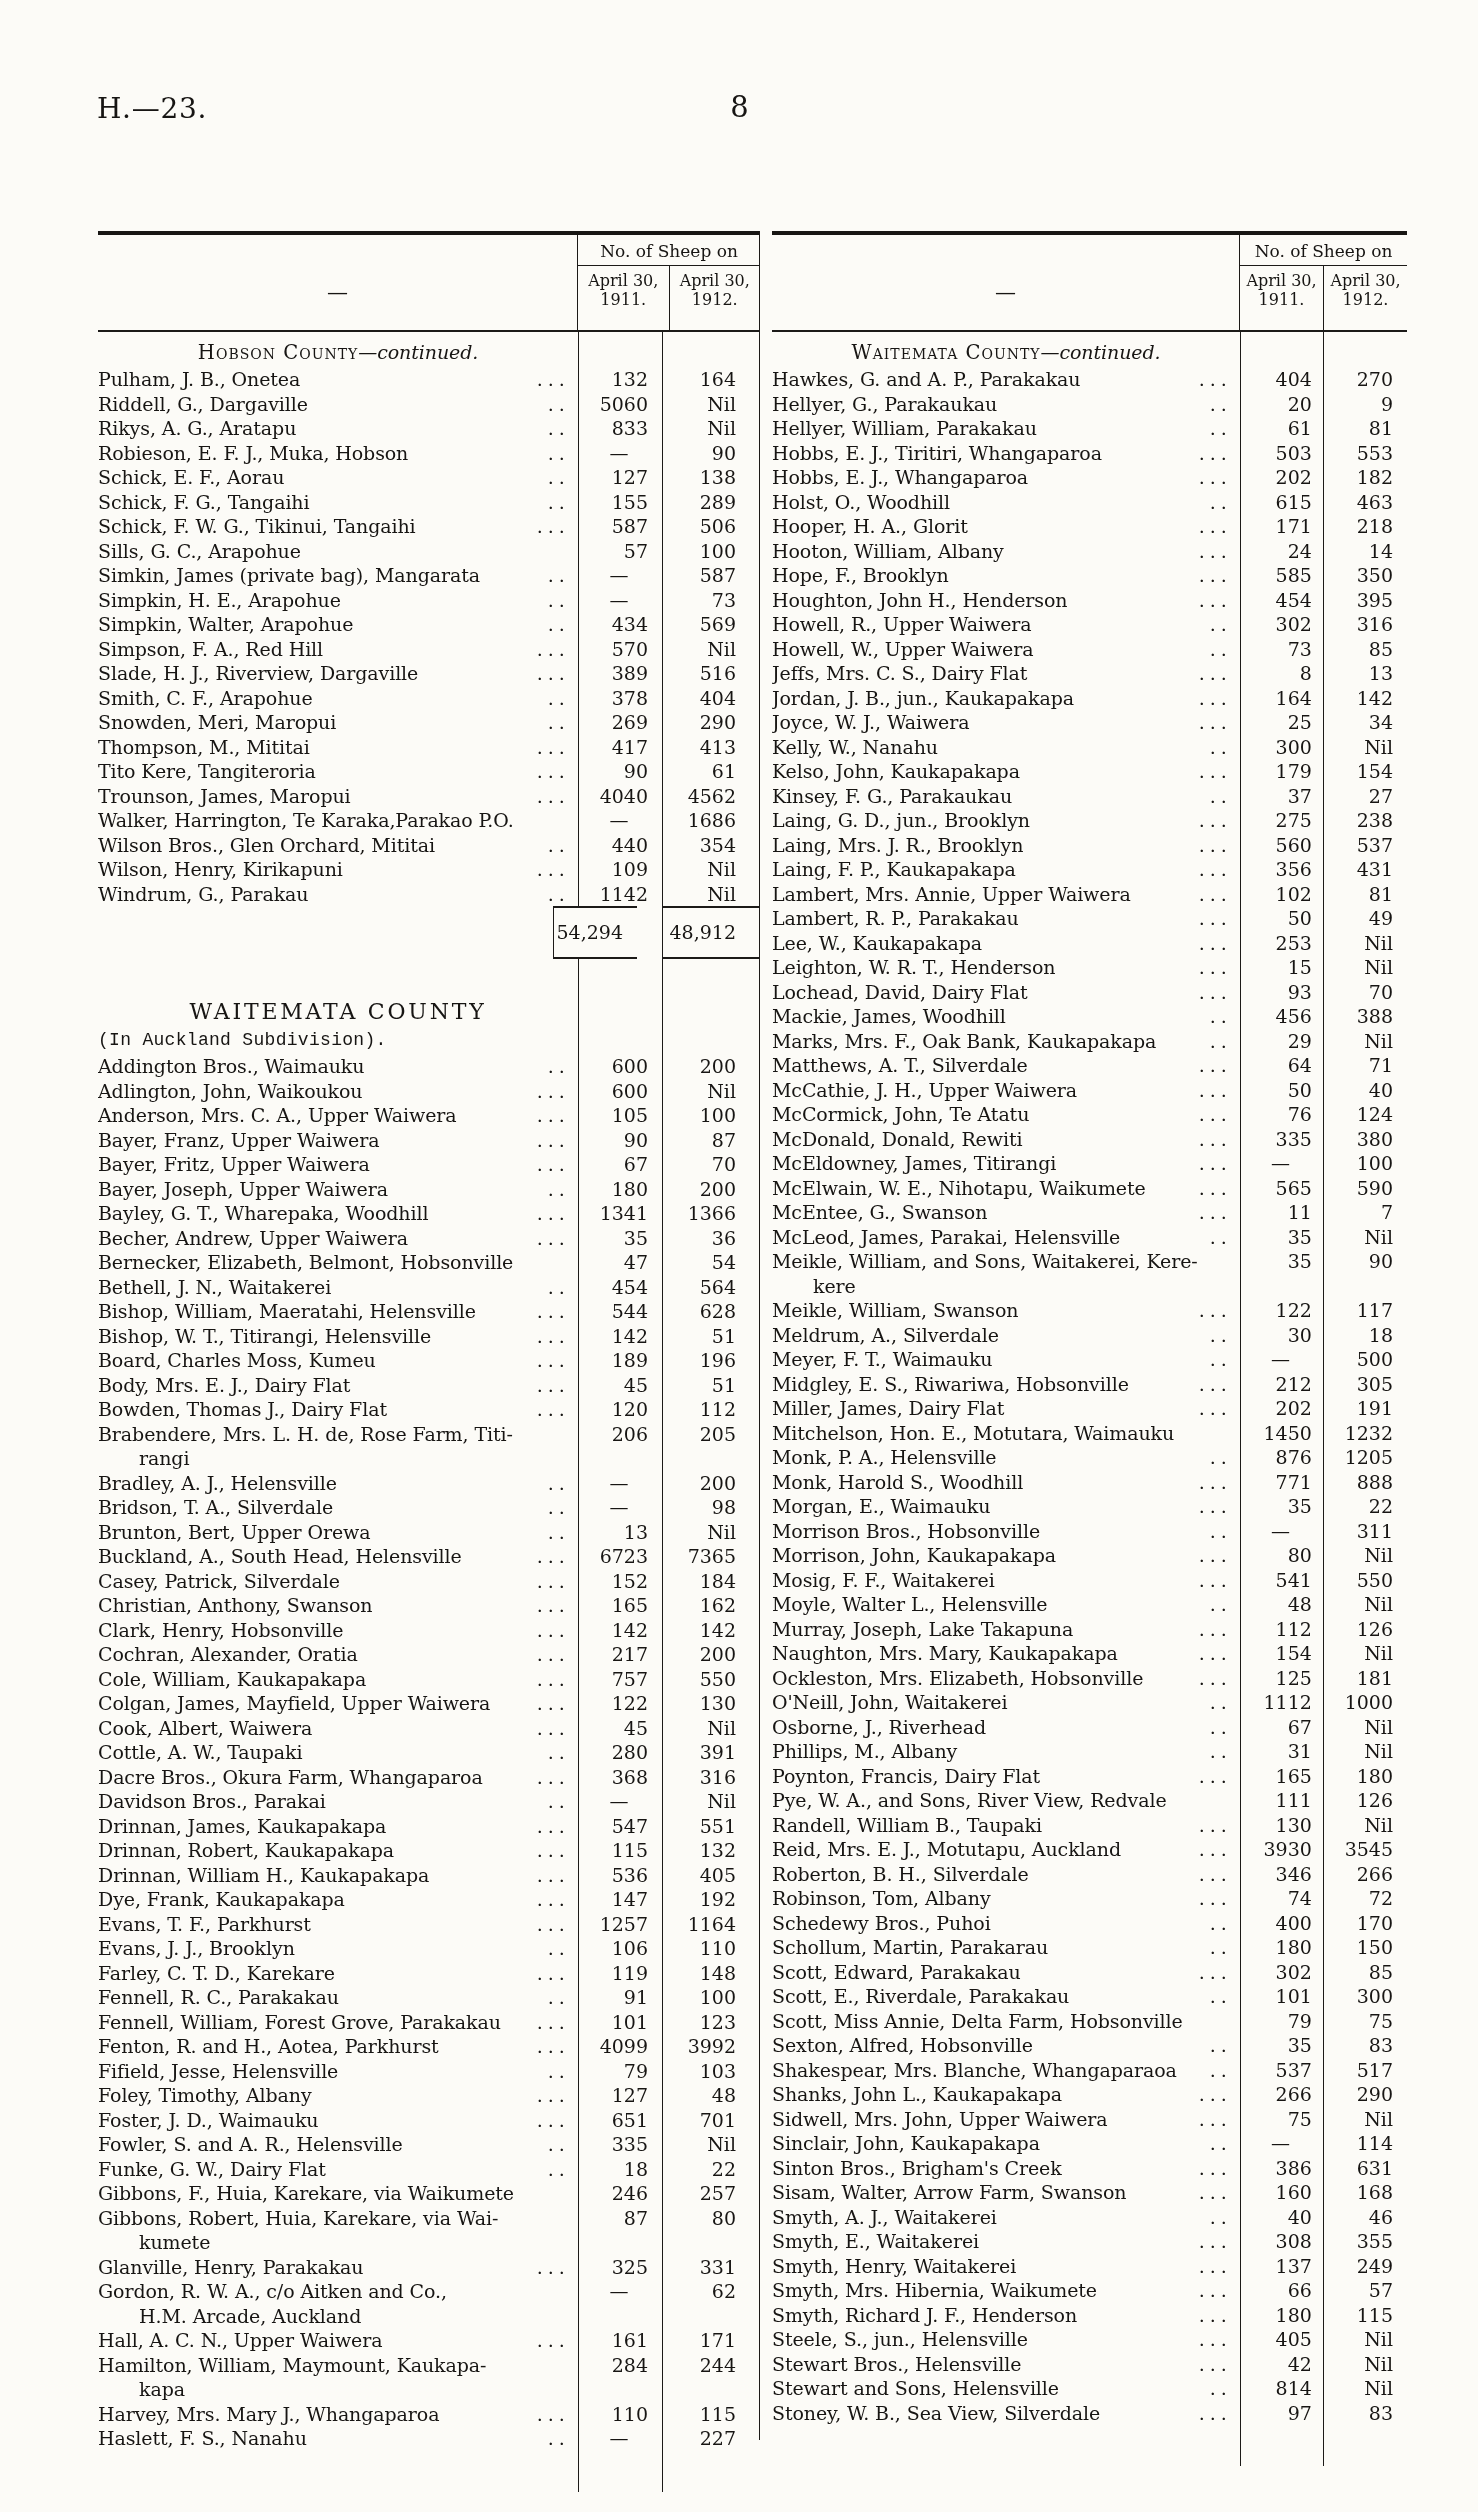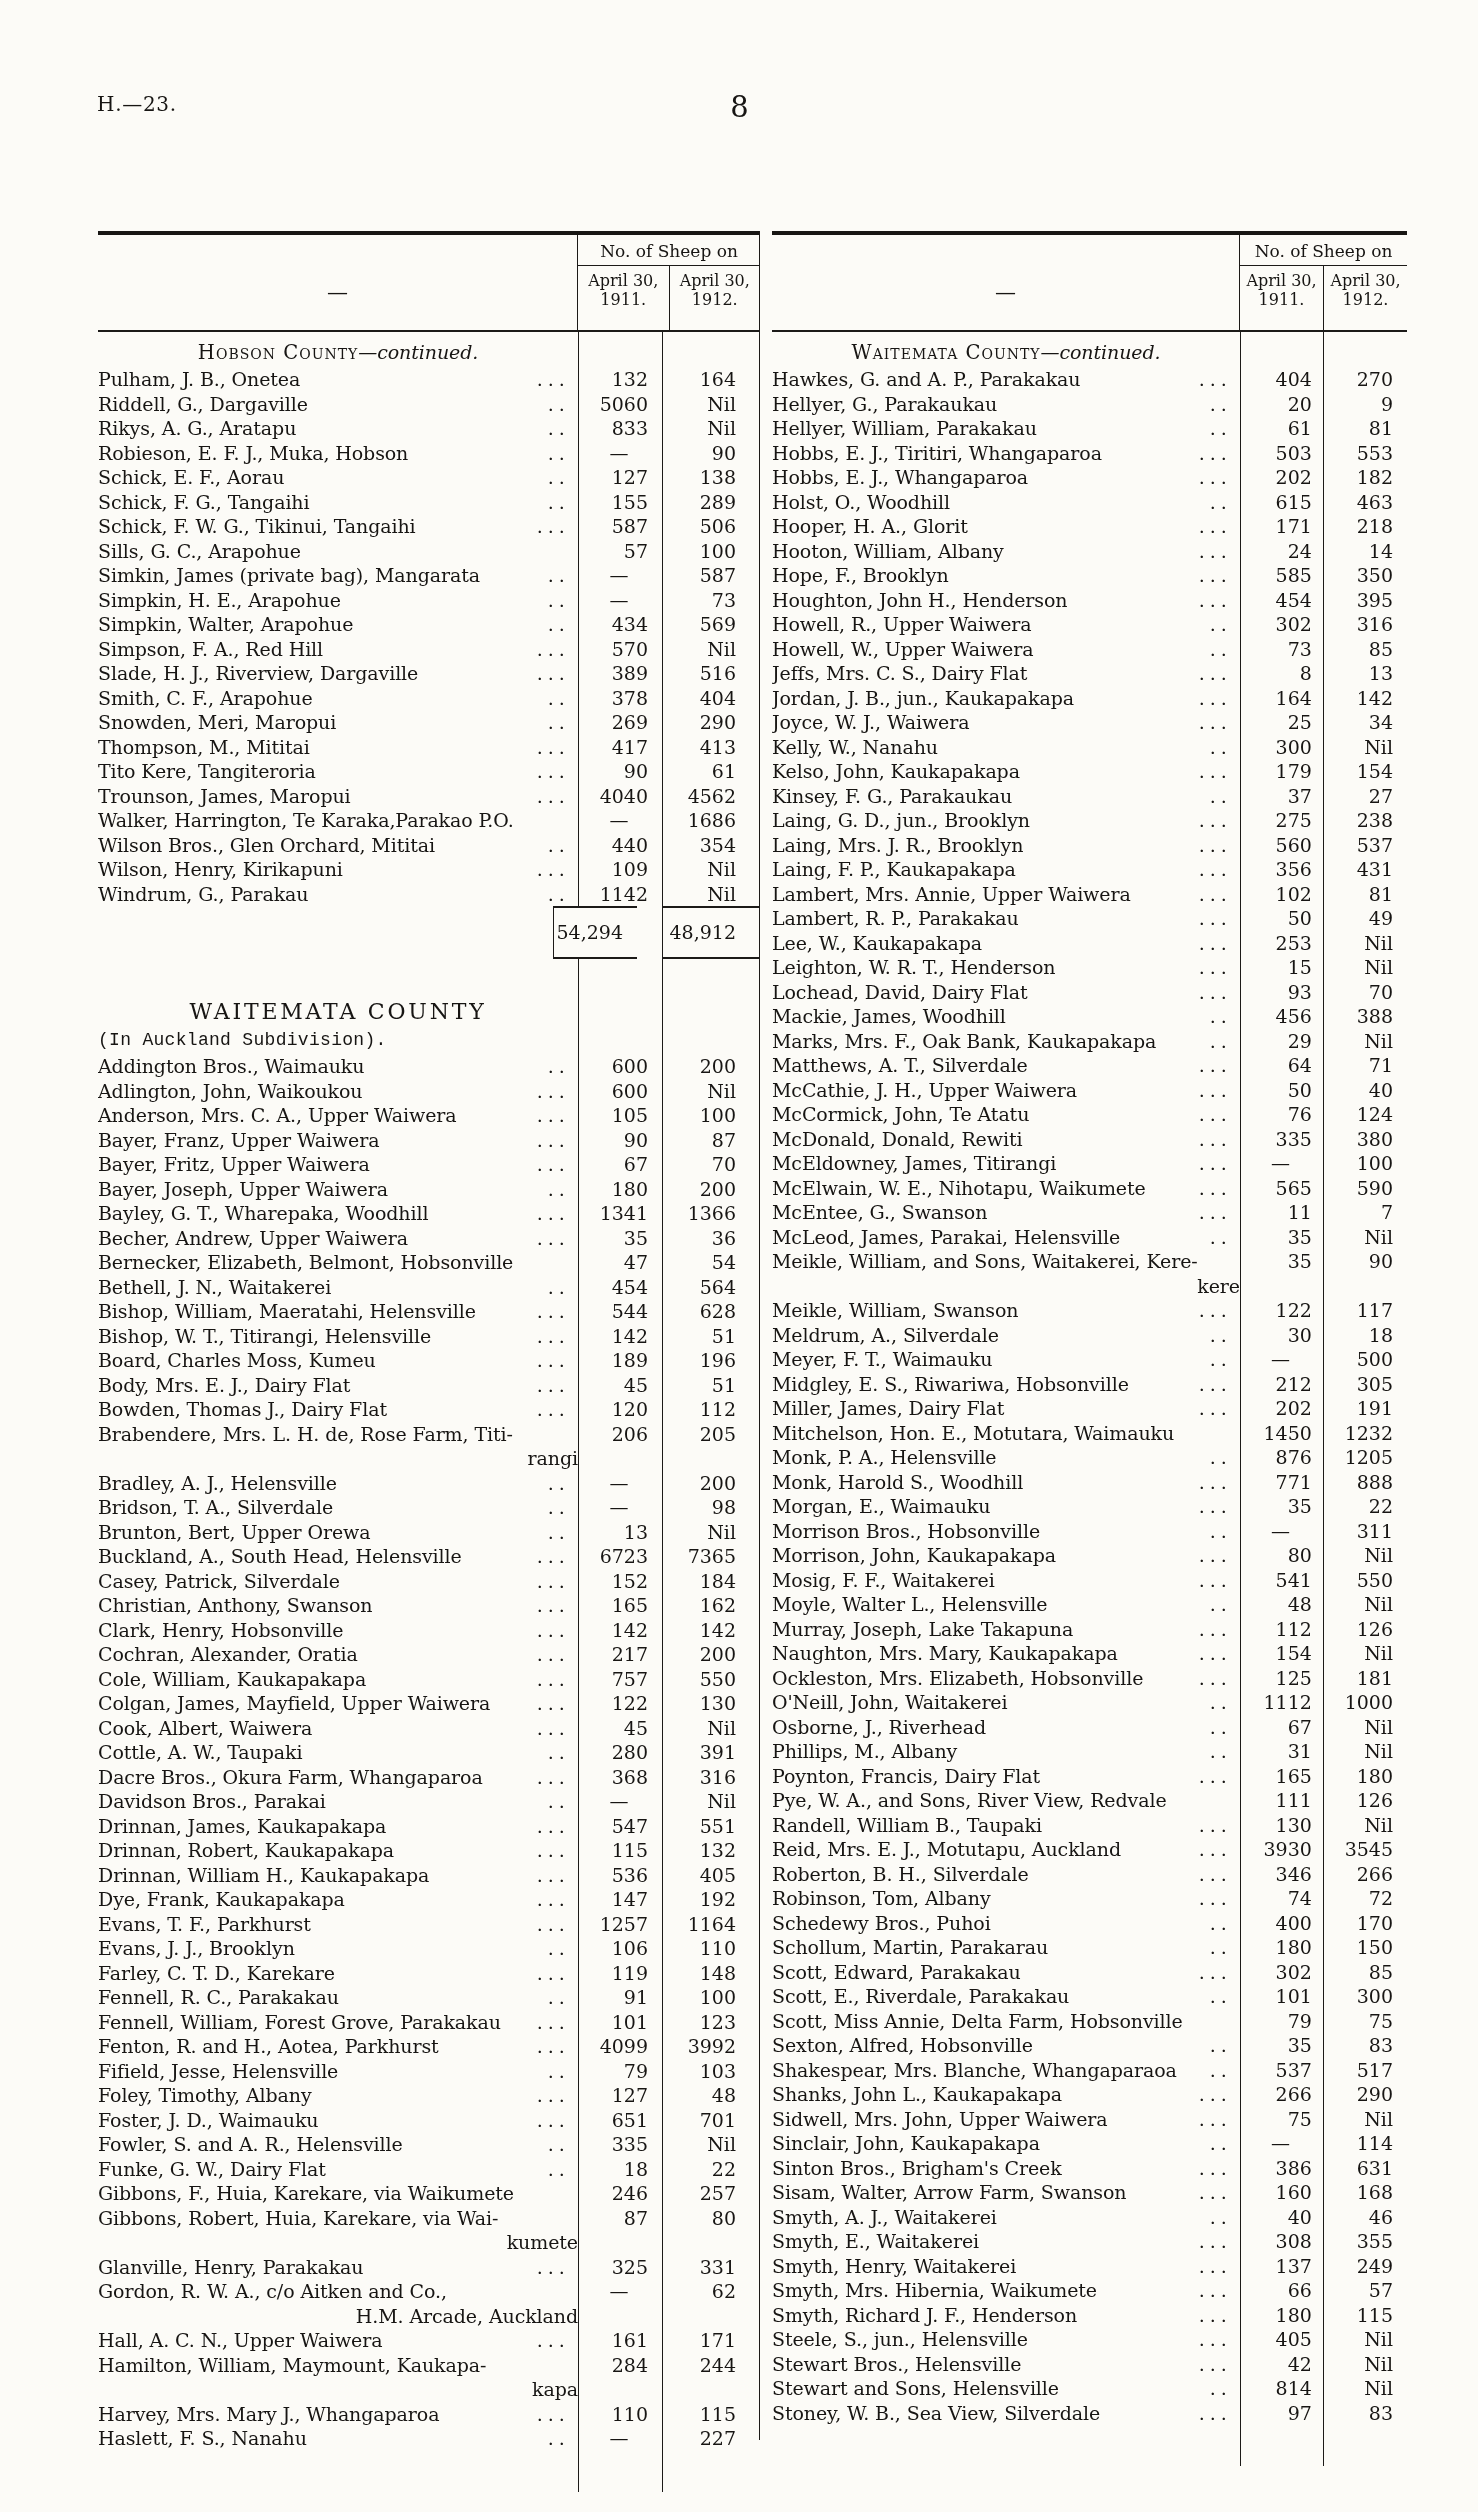--- a/index.html
+++ b/index.html
@@ -1,18 +1,18 @@
 <!DOCTYPE html>
 <html style="font-size:11.2px"><head>
 <meta charset="utf-8">
 <style>
   html,body{margin:0;padding:0;background:#dddcd6;}
   .page{position:relative;width:1479px;height:2512px;background:#fcfbf7;color:#171513;
         font-family:"DejaVu Serif","Liberation Serif",serif;overflow:hidden;}
-  .docref{position:absolute;left:97px;top:92px;font-size:20px;letter-spacing:0.7px;}
+  .docref{position:absolute;left:97px;top:92px;font-size:28px;letter-spacing:0.7px;}
   .pagenum{position:absolute;left:0;top:90px;width:1479px;text-align:center;font-size:29px;}
   .title{position:absolute;left:0;top:165px;width:1479px;text-align:center;font-size:27px;
          letter-spacing:2.1px;word-spacing:9.8px;}
   .title .t-cont{font-style:italic;letter-spacing:0.7px;word-spacing:1.4px;}
 
   .tcol{position:absolute;top:231px;}
   .t-left{left:98px;width:662px;}
   .t-right{left:772px;width:635px;}
   .vdivider{position:absolute;left:759px;top:231px;width:1.4px;height:2209px;background:#1c1a18;}
 
@@ -26,21 +26,21 @@
   .th-dates{flex:1;display:flex;}
   .th-d{flex:1;text-align:center;font-size:16px;line-height:19px;padding-top:5.6px;white-space:nowrap;}
   .th-d2{border-left:1.4px solid #1c1a18;}
 
   
   .trow{display:flex;min-height:24.5px;}
   .c-name{flex:1;font-size:19px;line-height:24.5px;letter-spacing:-0.1px;overflow:hidden;}
   .nm-line{display:flex;}
   .nm{white-space:nowrap;}
   .dots{margin-left:auto;padding-right:8.4px;letter-spacing:4.9px;flex:none;}
-  .nm2{padding-left:41px;text-align:right;}
+  .nm2{padding-left:41px;}
   .cv{font-size:19px;line-height:24.5px;text-align:right;border-left:1.4px solid #1c1a18;box-sizing:border-box;}
   .t-left  .cv1{width:84px;padding-right:14px;}
   .t-left  .cv2{width:98px;padding-right:24px;}
   .t-right .cv1{width:83px;padding-right:11.2px;}
   .t-right .cv2{width:84px;padding-right:14px;}
   .cv.dash{text-align:center;padding-right:2.8px;}
 
   
   .sect-row{height:35px;}
   .sect-row .c-name{text-align:center;line-height:41px;}

